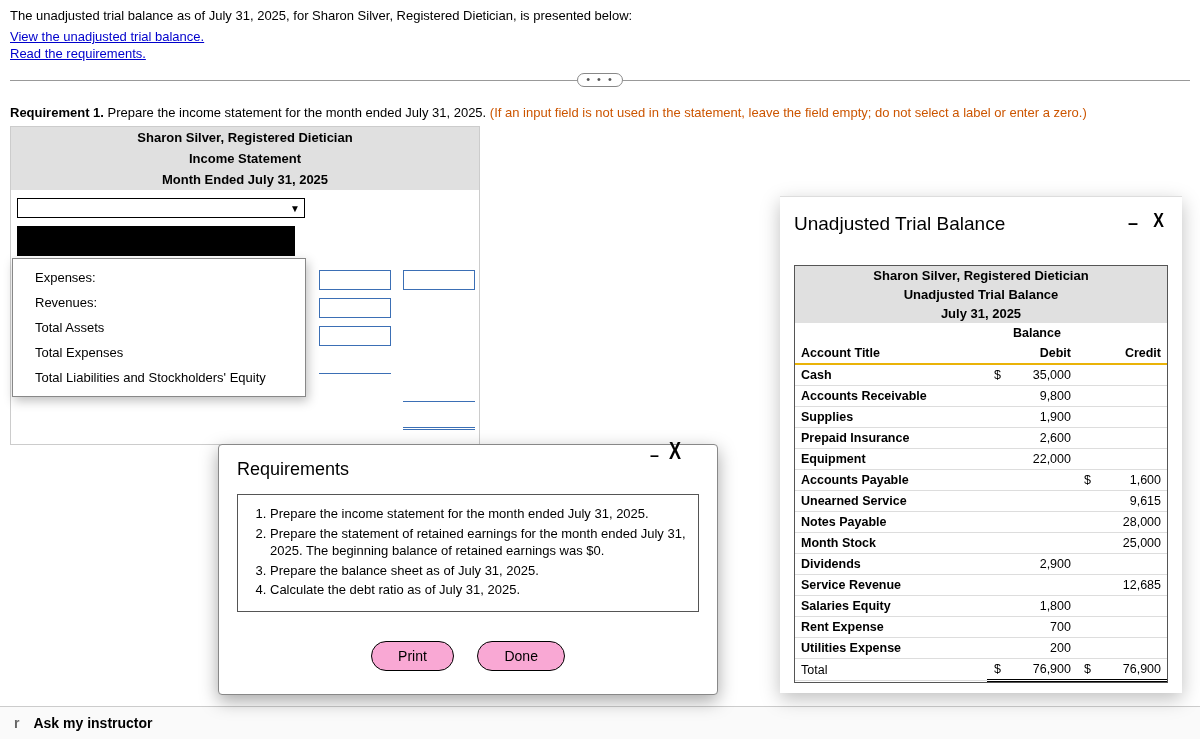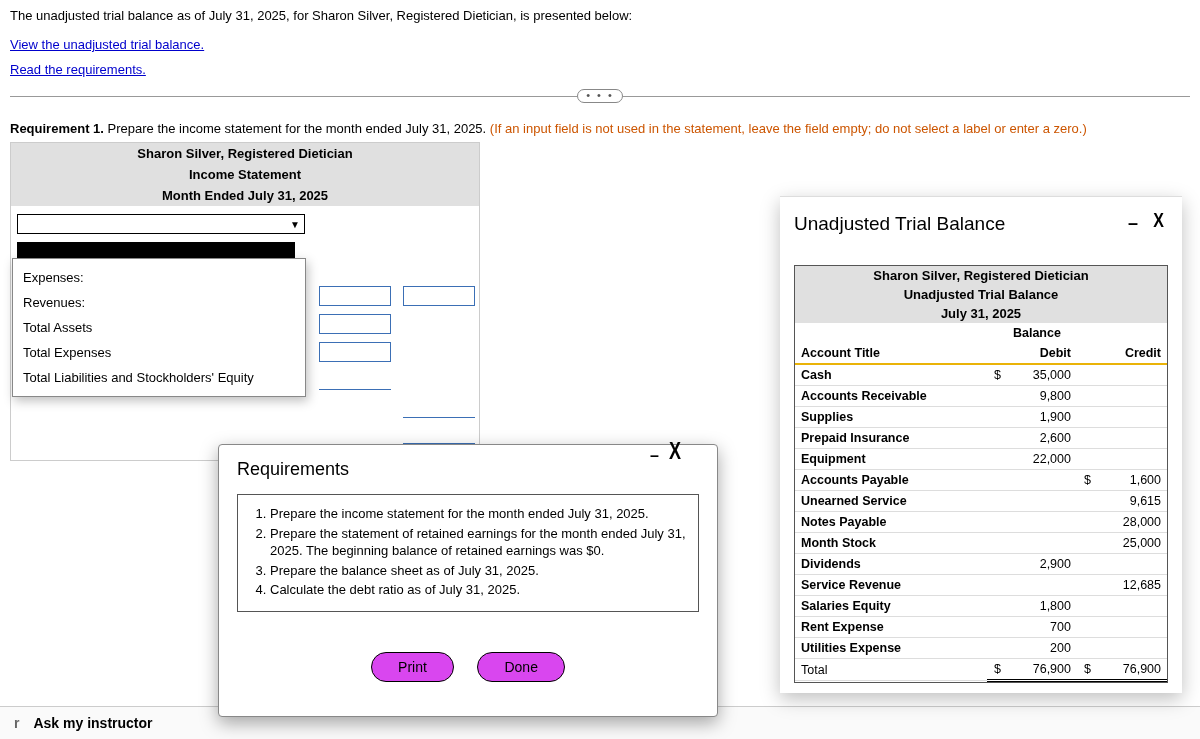--- a/index.html
+++ b/index.html
@@ -8,21 +8,21 @@
     font-size: 13px;
     color: #000;
     background: #fff;
     width: 1200px;
     height: 739px;
     position: relative;
     overflow: hidden;
   }
   .page { padding: 8px 10px; }
   .intro { margin-bottom: 4px; }
-  .link { color: #0000cc; text-decoration: underline; cursor: pointer; display: inline-block; margin-top: 10px;}
+  .link { color: #0000cc; text-decoration: underline; cursor: pointer; display: inline-block; margin-top: 2px;}
   .hr-wrap { display:flex; align-items:center; margin: 12px 0 18px 0; }
   .hr-line { flex:1; border-top:1px solid #999; }
   .hr-btn { border:1px solid #888; border-radius:10px; padding:0 8px; font-size:11px; color:#555; cursor:pointer; background:#fff; height:14px; line-height:10px; letter-spacing:2px;}
   .req-line { margin-bottom: 6px; }
   .orange { color: #cc5500; }
   
   .stmt {
     width: 470px;
     border:1px solid #ccc;
     background:#fff;
@@ -45,21 +45,21 @@
   .stmt-col3 { flex:0 0 78px; display:flex; justify-content:flex-end;}
   
   .listbox {
     position:absolute;
     left:12px; top:258px;
     width:294px;
     background:#fff;
     border:1px solid #888;
     box-shadow: 2px 4px 10px rgba(0,0,0,.25);
     z-index:5;
-    padding:6px 0;
+    padding:6px 12px;
   }
   .listbox div { padding:5px 10px; cursor:pointer;}
   
   .modal-req {
     position:absolute;
     left:218px; top:444px;
     width:500px;
     background:#fff;
     border:1px solid #888;
     box-shadow: 0 6px 18px rgba(0,0,0,.35);
@@ -67,21 +67,21 @@
     z-index:6;
     padding: 14px 18px 18px 18px;
   }
   .modal-req .mtitle { font-size:18px; font-weight:normal; margin-bottom:14px;}
   .modal-req .mclose { position:absolute; right:36px; top:-4px; font-size:18px; font-weight:bold; transform:scaleY(1.3); cursor:pointer;}
   .modal-req .mmin { position:absolute; right:58px; top:2px; font-weight:bold; font-size:16px; cursor:pointer;}
   .modal-req .mbox { border:1px solid #555; padding:10px 12px; margin-bottom:24px;}
   .modal-req ol { margin-left:20px;}
   .modal-req li { margin-bottom:2px; line-height:1.35;}
   .modal-req .btnrow { text-align:center;}
-  .pill-btn { border:1.5px solid #000; border-radius:18px; background:#d946ef; padding:6px 26px; margin:16px 10px; font-size:14px; cursor:pointer;}
+  .pill-btn { border:1.5px solid #000; border-radius:18px; background:#f9a8d4; padding:6px 26px; margin:5px 10px; font-size:14px; cursor:pointer;}
   
   .tb-panel {
     position:absolute;
     right:18px; top:196px;
     width:402px;
     background:#fff;
     border-top:1px solid #ddd;
     box-shadow: 0 6px 18px rgba(0,0,0,.25);
     z-index:4;
     padding: 16px 14px 10px 14px;

